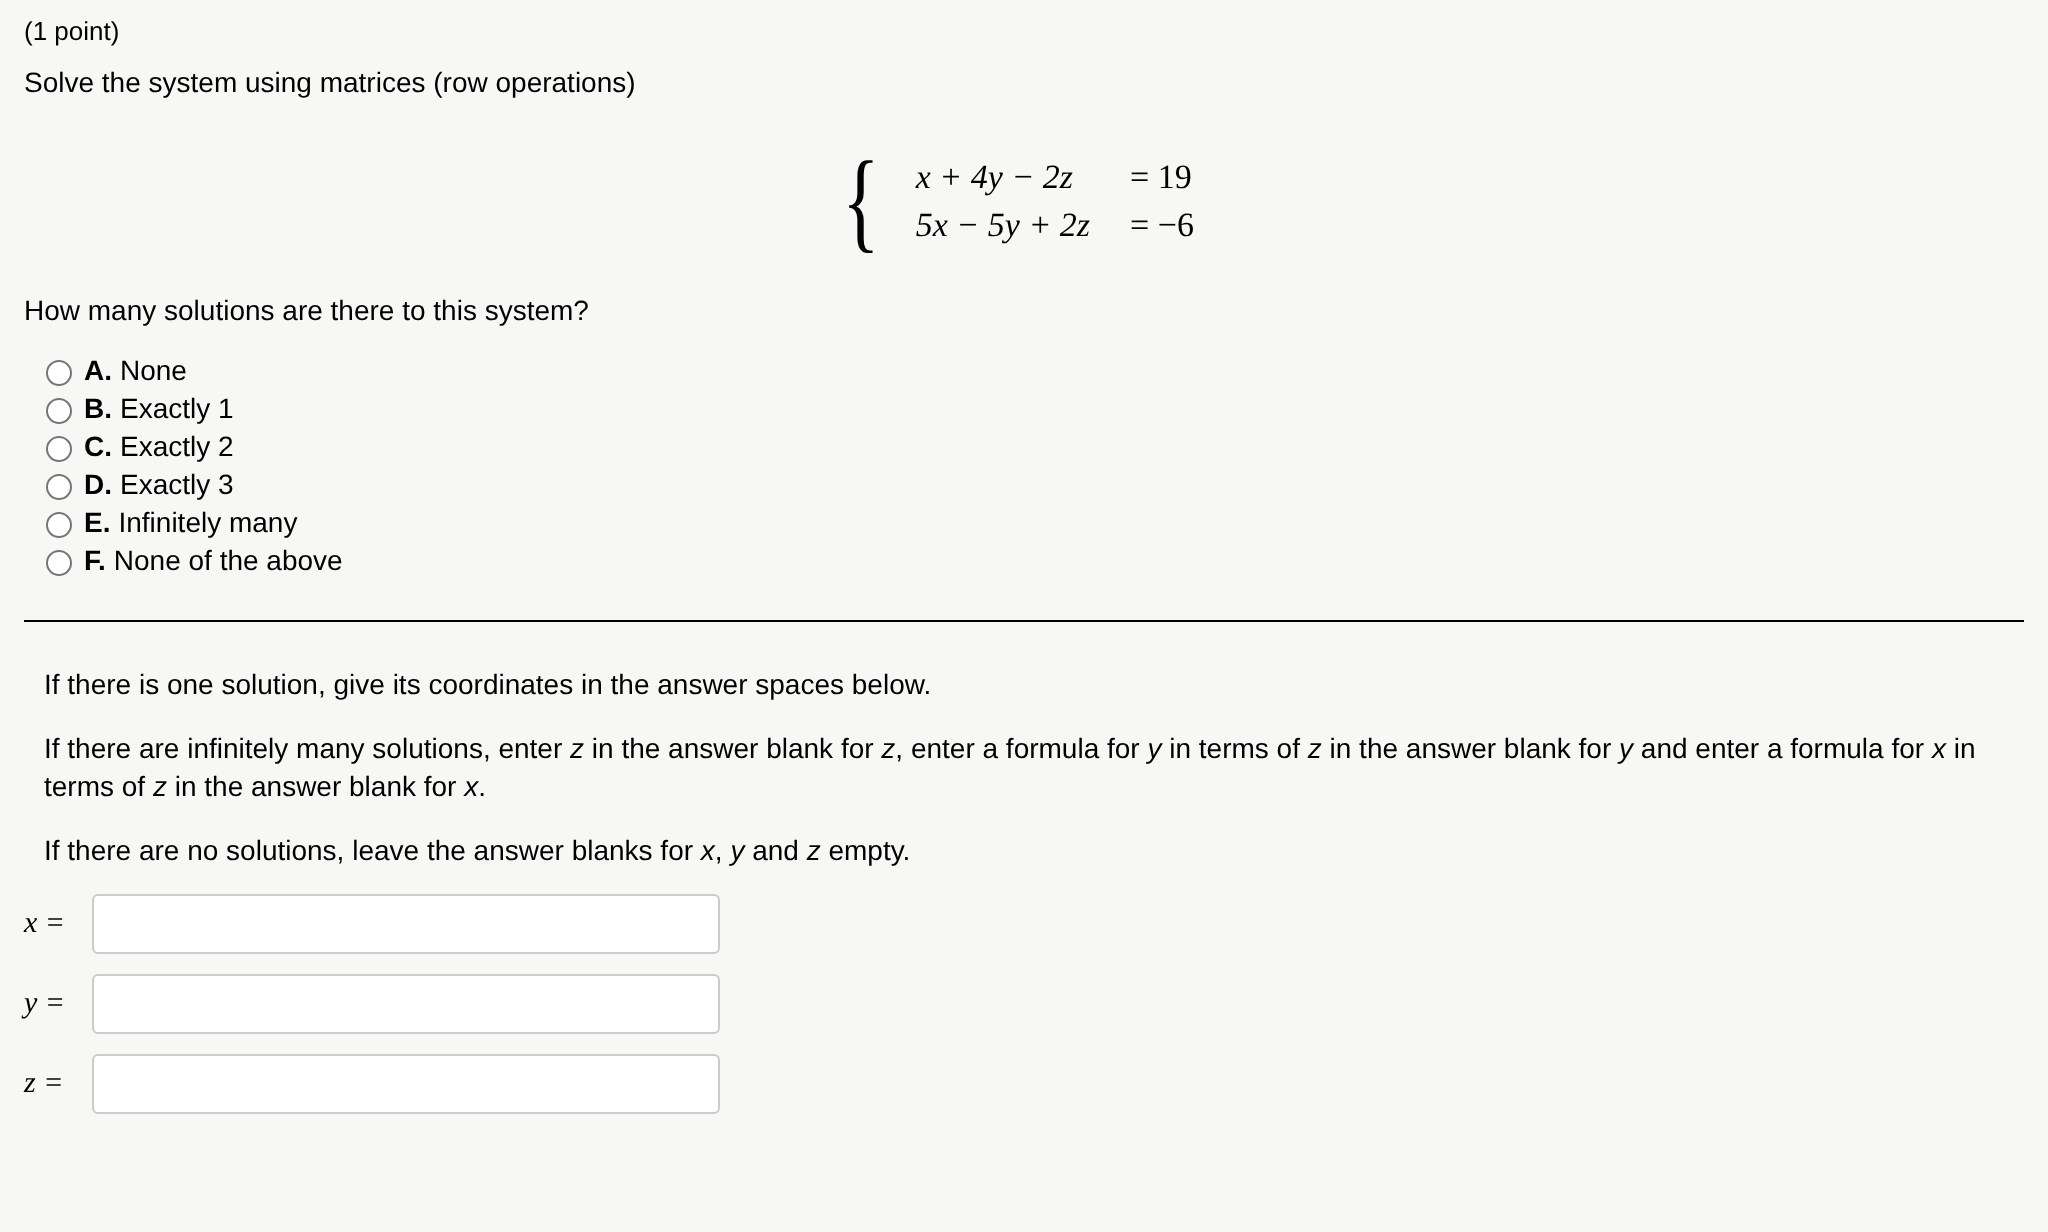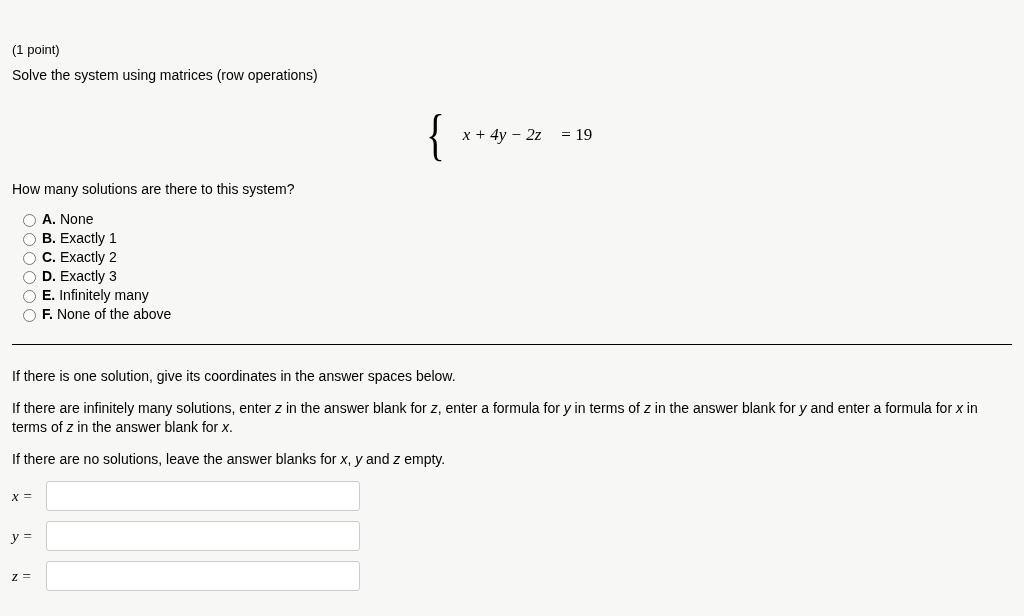--- a/index.html
+++ b/index.html
@@ -6,21 +6,20 @@
     font-family: Arial, Helvetica, sans-serif;
     font-size: 14px;
     background: #f7f7f6;
     margin: 0;
     padding: 8px 12px;
     color: #000;
   }
   .points {
     font-size: 13px;
     margin-bottom: 10px;
-    margin-top: 34px;
   }
   .instruction {
     margin-bottom: 24px;
   }
   .equations {
     text-align: center;
     font-family: "Times New Roman", serif;
     font-size: 17px;
     margin: 18px 0;
   }
@@ -59,21 +58,21 @@
   .option .letter {
     font-weight: bold;
     margin-right: 4px;
   }
   hr {
     border: none;
     border-top: 1px solid #000;
     margin: 22px 0;
   }
   .explain {
-    margin: 12px 0;
+    margin: 12px 10px;
     line-height: 1.4;
   }
   .answer-row {
     display: flex;
     align-items: center;
     margin: 10px 0;
   }
   .answer-label {
     font-family: "Times New Roman", serif;
     font-style: italic;
@@ -98,20 +97,24 @@
 <div class="instruction">Solve the system using matrices (row operations)</div>
 
 <div class="equations">
   <span class="brace-wrap">
     <span class="brace">{</span>
     <table class="eq-table">
       <tbody>
       <tr>
         <td><span class="ital">x + 4y − 2z</span></td>
         <td>= 19</td>
+      </tr>
+      <tr>
+        <td><span class="ital">5x − 5y + 2z</span></td>
+        <td>= −6</td>
       </tr>
     </tbody>
       </table>
   </span>
 </div>
 
 <div class="subtitle">How many solutions are there to this system?</div>
 
 <div>
   <div class="option">

